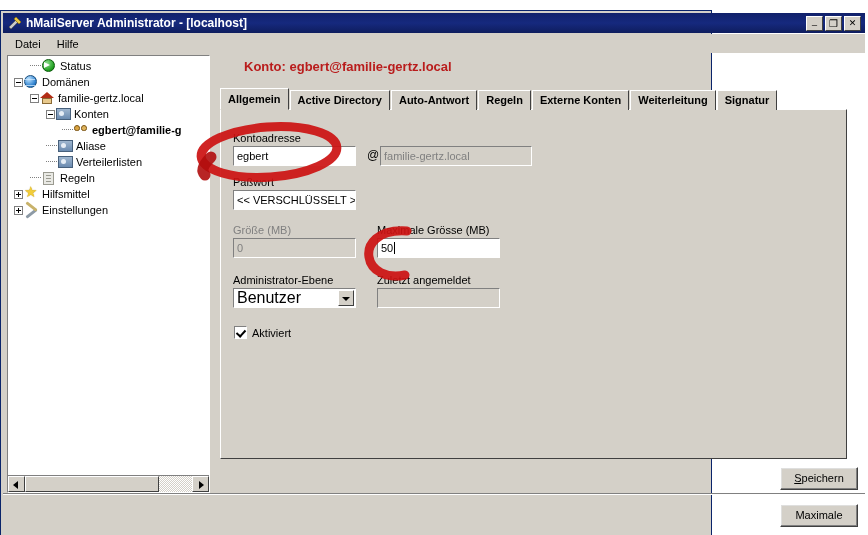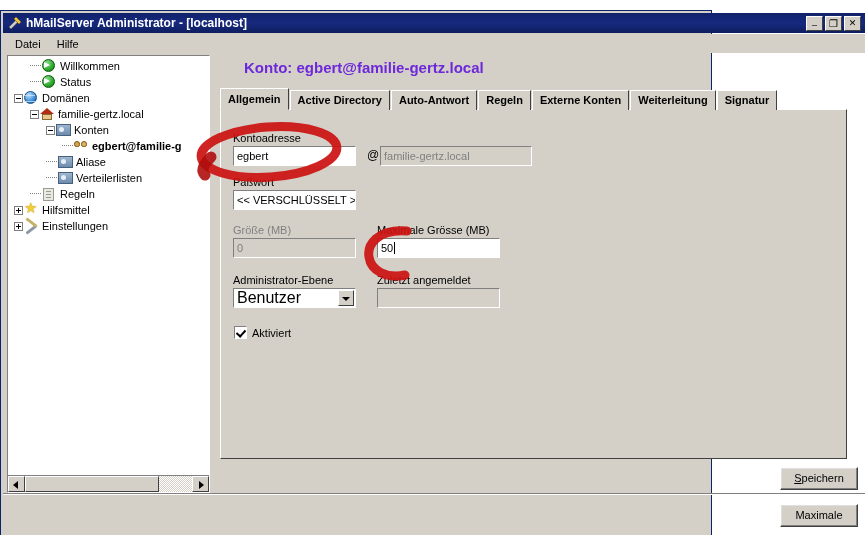--- a/index.html
+++ b/index.html
@@ -363,23 +363,23 @@
     border-left: 1px solid #ffffff;
     border-right: 1px solid #404040;
     border-bottom: 1px solid #404040;
     box-sizing: border-box;
   }
 
   
   #content-heading {
     position: absolute;
     left: 219px; top: 48px;
-    font-size: 15px;
+    font-size: 13px;
     font-weight: bold;
-    color: #6d28d9;
+    color: #b91c1c;
     white-space: nowrap;
     padding-left: 24px;
   }
 
   #tabstrip {
     position: absolute;
     left: 219px; top: 77px;
     width: 627px;
     height: 22px;
     display: flex;
@@ -584,28 +584,20 @@
   </div>
 
   <div id="tree-panel">
     <div id="tree-inner">
         <div class="tnode">
           <span class="spacer" style="width: 22px;"></span>
           <span class="dotline" style="width: 11px;"></span>
           <span class="ticon">
             <span class="ico-arrow" style="display: block;"></span>
           </span>
-          <span class="tlabel">Willkommen</span>
-        </div>
-        <div class="tnode">
-          <span class="spacer" style="width: 22px;"></span>
-          <span class="dotline" style="width: 11px;"></span>
-          <span class="ticon">
-            <span class="ico-arrow" style="display: block;"></span>
-          </span>
           <span class="tlabel">Status</span>
         </div>
         <div class="tnode">
           <span class="spacer" style="width: 6px;"></span>
           <span class="expander"></span>
           <span class="ticon">
             <span class="ico-globe" style="display: block;"></span>
           </span>
           <span class="tlabel">Domänen</span>
         </div>

